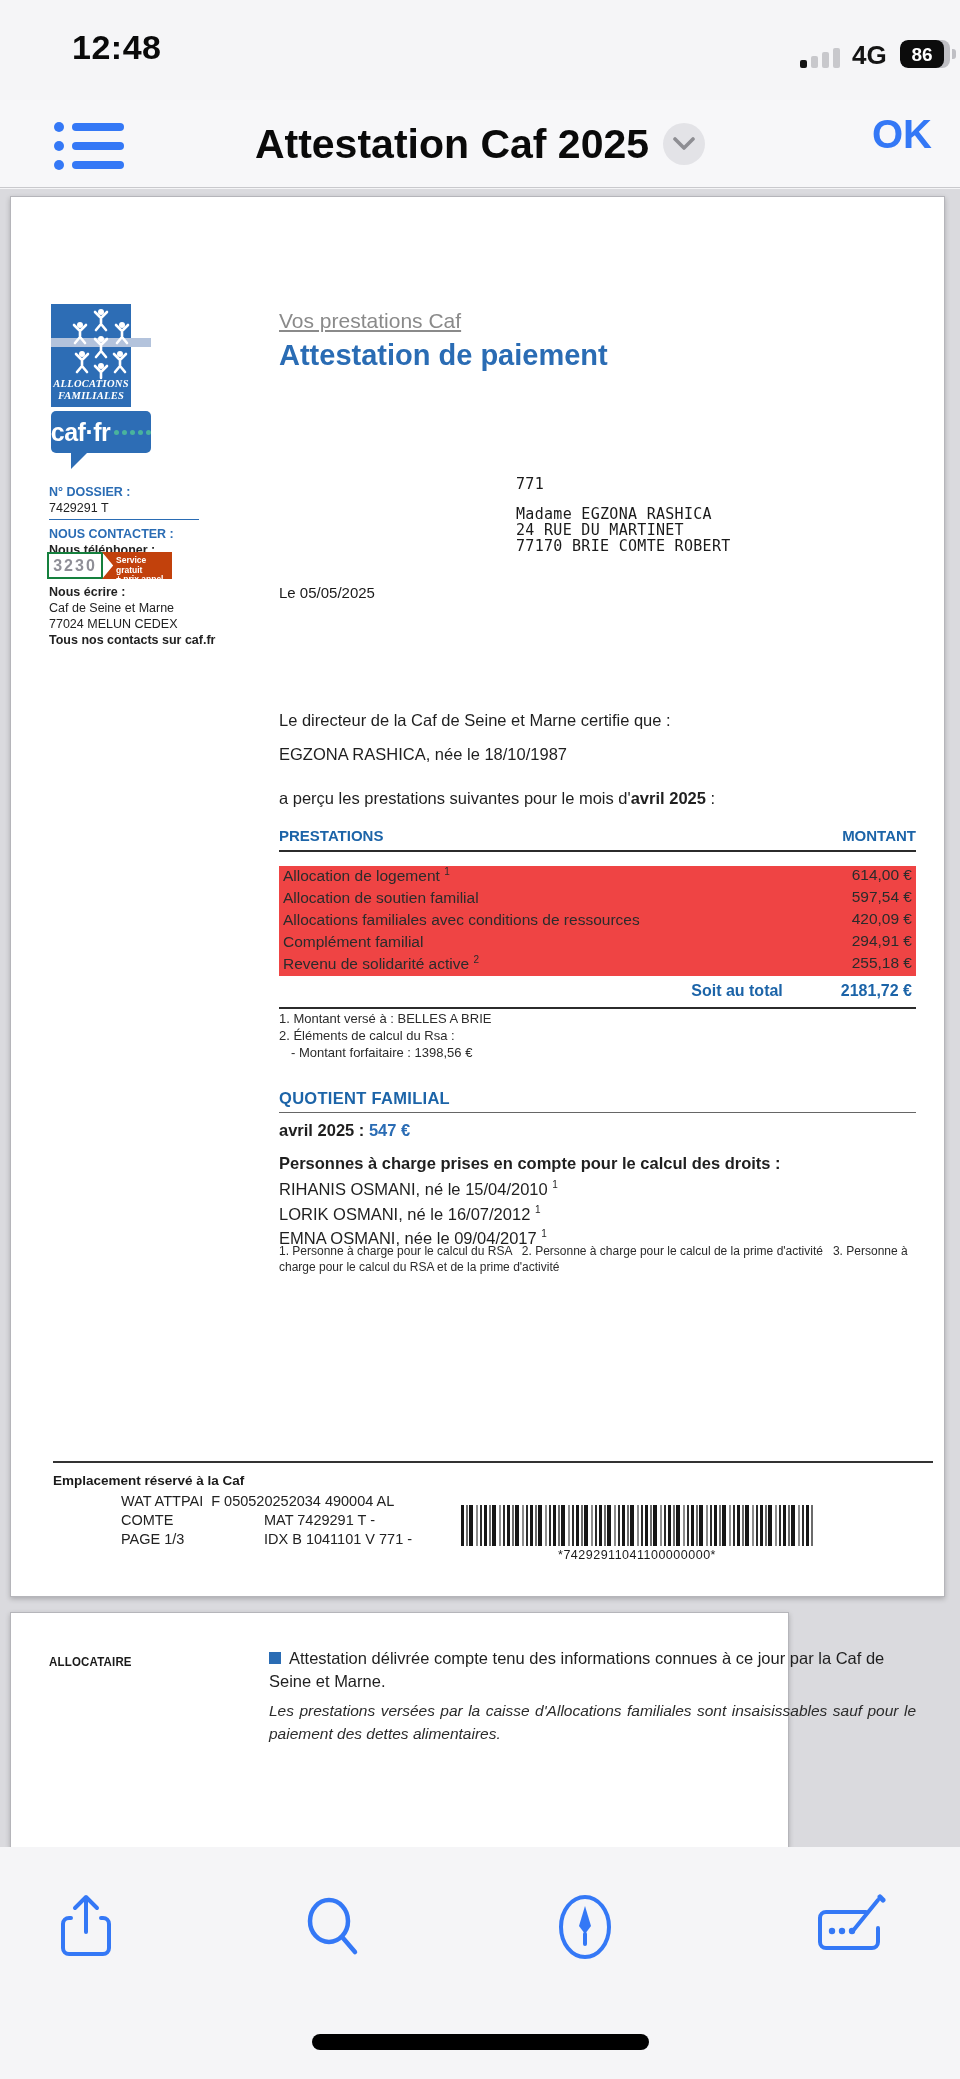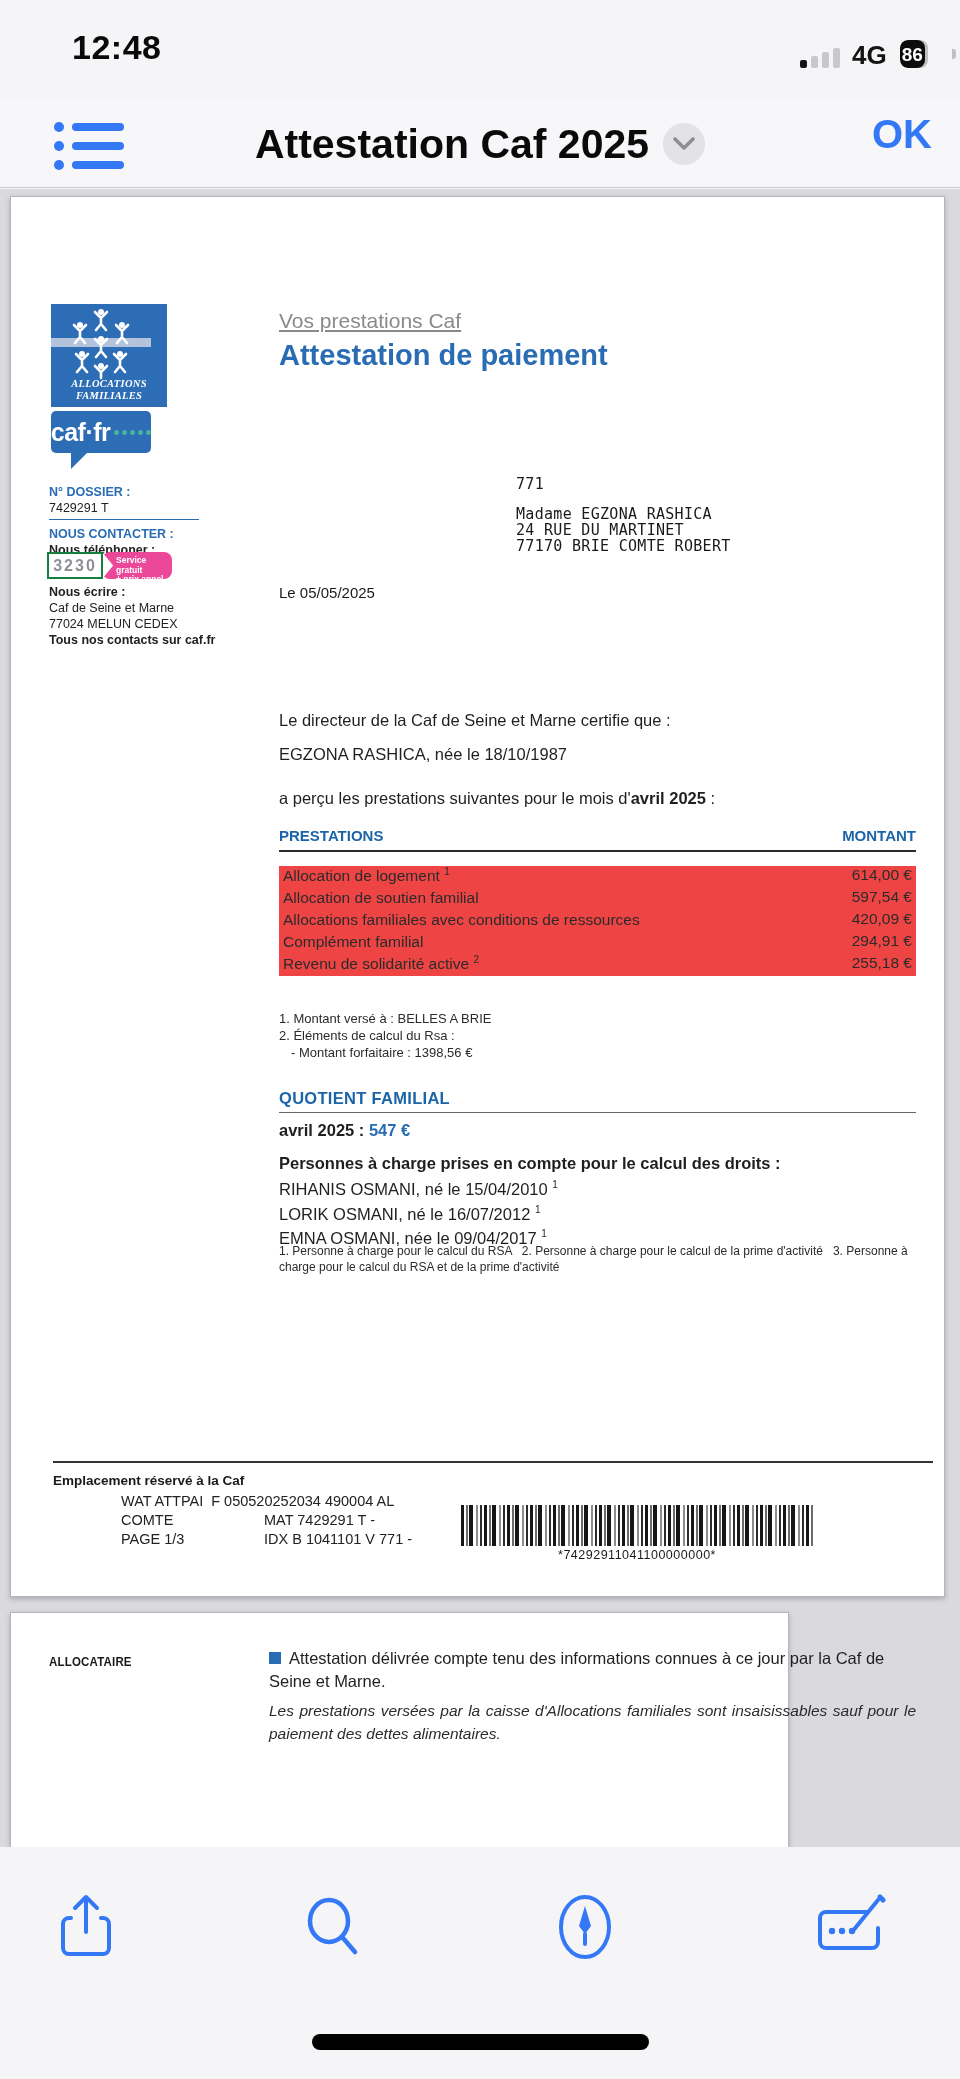--- a/index.html
+++ b/index.html
@@ -7,62 +7,62 @@
   body { font-family:"Liberation Sans", sans-serif; background:#f5f5f7; position:relative; overflow:hidden; }
   .abs { position:absolute; }
 
   
   #status-bar { left:0; top:0; width:960px; height:100px; background:#f5f5f7; }
   .time { left:72px; top:28px; font-size:34px; font-weight:700; color:#0a0a0a; letter-spacing:.5px; }
   .sig { left:800px; top:48px; display:flex; align-items:flex-end; gap:4px; }
   .sig i { display:block; width:7px; border-radius:2px; background:#c8c8cc; }
   .sig i.on { background:#141414; }
   .net { left:852px; top:40px; font-size:26px; font-weight:600; color:#141414; }
-  .batt { left:900px; top:40px; width:28px; height:28px; border-radius:8px; background:#bfbfc4; overflow:hidden; }
+  .batt { left:900px; top:40px; width:50px; height:28px; border-radius:8px; background:#bfbfc4; overflow:hidden; }
   .batt .fill { position:absolute; left:0; top:0; width:88%; height:100%; background:#0c0c0c; border-radius:8px; }
   .batt .pct { position:absolute; left:0; top:1px; width:88%; height:100%; color:#fff; font-size:19px; font-weight:700; display:flex; align-items:center; justify-content:center; }
   .batt-tip { left:952px; top:49px; width:4px; height:10px; background:#bfbfc4; border-radius:0 3px 3px 0; }
 
   
   #nav-bar { left:0; top:100px; width:960px; height:88px; background:#f7f7f9; border-bottom:1px solid #c9c9cd; }
   .list-btn { left:52px; top:118px; width:78px; height:56px; cursor:pointer; }
   .nav-title-row { left:0; top:100px; width:960px; height:88px; display:flex; align-items:center; justify-content:center; gap:14px; }
   .nav-title { font-size:41px; font-weight:700; color:#0a0a0a; }
   .chev-circle { width:42px; height:42px; border-radius:50%; background:#e3e3e7; display:flex; align-items:center; justify-content:center; }
   .ok-btn { right:28px; top:112px; font-size:40px; font-weight:600; color:#3478F6; cursor:pointer; }
 
   
   #viewport { left:0; top:189px; width:960px; height:1658px; background:#dadade; }
   .page { background:#fff; border:1px solid #b5b5ba; box-shadow:0 2px 5px rgba(0,0,0,.22); }
   #page1 { left:10px; top:7px; width:935px; height:1401px; }
   #page2 { left:10px; top:1423px; width:779px; height:236px; }
 
   
-  .caf-square { left:40px; top:107px; width:116px; height:103px; background:#2d6db5; }
+  .caf-square { left:40px; top:107px; width:80px; height:103px; background:#2d6db5; }
   .caf-square .txt { position:absolute; left:0; bottom:6px; width:100%; text-align:center;
       font-family:"Liberation Serif", serif; font-style:italic; font-weight:700;
       font-size:10.5px; line-height:11.5px; color:#fff; letter-spacing:.3px; }
   .caffr { left:40px; top:214px; width:100px; height:42px; background:#2d6db5; border-radius:5px;
       display:flex; align-items:center; justify-content:center; gap:4px; }
   .caffr .word { color:#fff; font-size:25px; font-weight:700; letter-spacing:-0.5px; }
   .caffr .dots { display:flex; gap:3px; }
   .caffr .dots i { width:5px; height:5px; border-radius:50%; background:#49b39d; display:block; }
   .caffr-tail { left:60px; top:255px; width:0; height:0; border-top:17px solid #2d6db5; border-right:17px solid transparent; }
 
   
   .sb { font-size:12.5px; color:#222; }
   .sb-blue { color:#2a6cb4; font-weight:700; }
   .sb-bold { font-weight:700; }
   .dossier-rule { left:38px; top:322px; width:150px; border-bottom:1px solid #2a6cb4; }
   .badge { left:36px; top:355px; height:27px; display:flex; }
   .badge .num { width:56px; height:27px; background:#fff; border:2px solid #15803d; color:#8f8f97;
       font-size:16px; font-weight:700; letter-spacing:2px; display:flex; align-items:center; justify-content:center; }
-  .badge .flag { width:70px; height:27px; margin-left:-1px; background:#ec4899; color:#fff;
+  .badge .flag { width:70px; height:27px; margin-left:-1px; background:#c2410c; color:#fff;
       font-size:8.5px; font-weight:700; line-height:9.5px; padding:4px 2px 0 14px;
-      clip-path:polygon(0 0,100% 0,100% 100%,0 100%,16% 50%);border-radius:8px; }
+      clip-path:polygon(0 0,100% 0,100% 100%,0 100%,16% 50%); }
 
   
   .subtitle { left:268px; top:112px; font-size:21px; color:#8a8a8a;text-decoration:underline; }
   .doc-title { left:268px; top:142px; font-size:29px; font-weight:700; color:#2a6cb4; }
   .mono { font-family:"DejaVu Sans Mono", monospace; }
   .recip { left:505px; font-size:15px; color:#1a1a1a; letter-spacing:.3px; }
   .dateline { left:268px; top:387px; font-size:15px; color:#1a1a1a; }
   .body-line { left:268px; font-size:16.5px; color:#1f1f1f; }
 
   
@@ -251,20 +251,24 @@
           <span class="amt">420,09 €</span>
         </div>
       <div class="t-row">
           <span><span>Complément familial</span> <sup></sup></span>
           <span class="amt">294,91 €</span>
         </div>
       <div class="t-row">
           <span><span>Revenu de solidarité active</span> <sup>2</sup></span>
           <span class="amt">255,18 €</span>
         </div>
+      <div class="t-total">
+        <span>Soit au total</span>
+        <span>2181,72 €</span>
+      </div>
     </div>
 
     <div class="abs note" style="top:814px">1. Montant versé à : BELLES A BRIE</div>
     <div class="abs note" style="top:831px">2. Éléments de calcul du Rsa :</div>
     <div class="abs note" style="top:848px;left:280px">- Montant forfaitaire : 1398,56 €</div>
 
     <div class="abs qf-head">QUOTIENT FAMILIAL</div>
     <div class="abs qf-rule"></div>
     <div class="abs qf-line"><span>avril 2025</span><span> : </span><span class="val">547 €</span></div>
 

